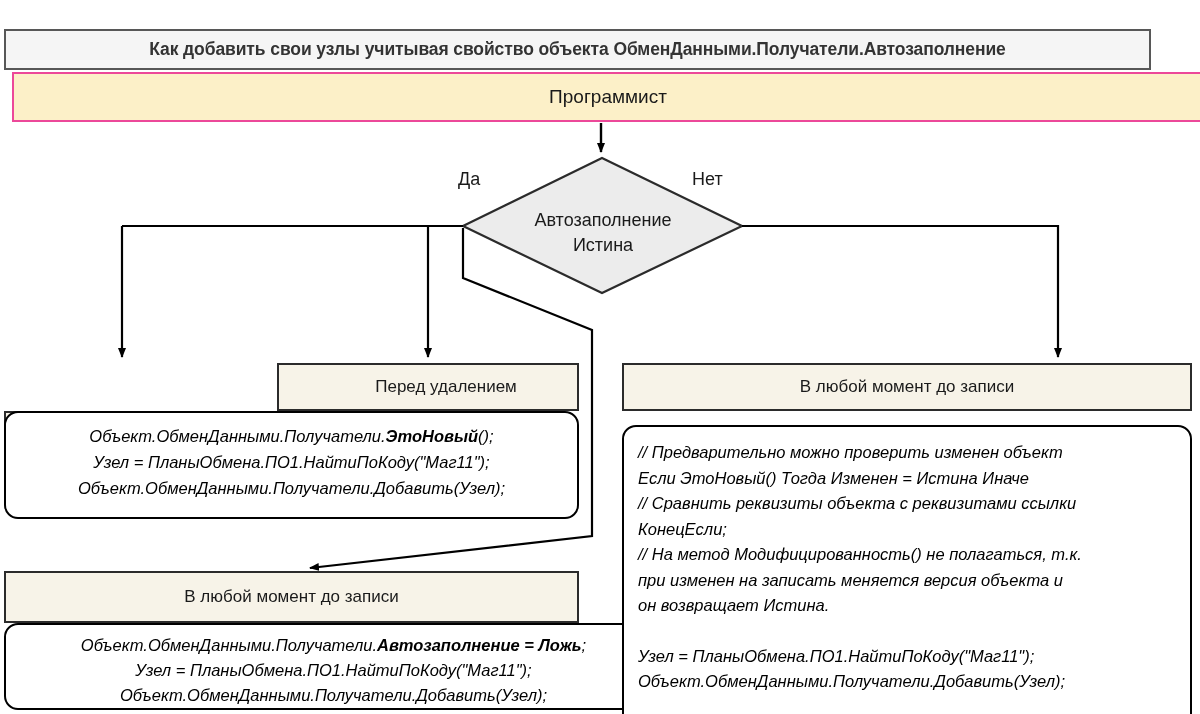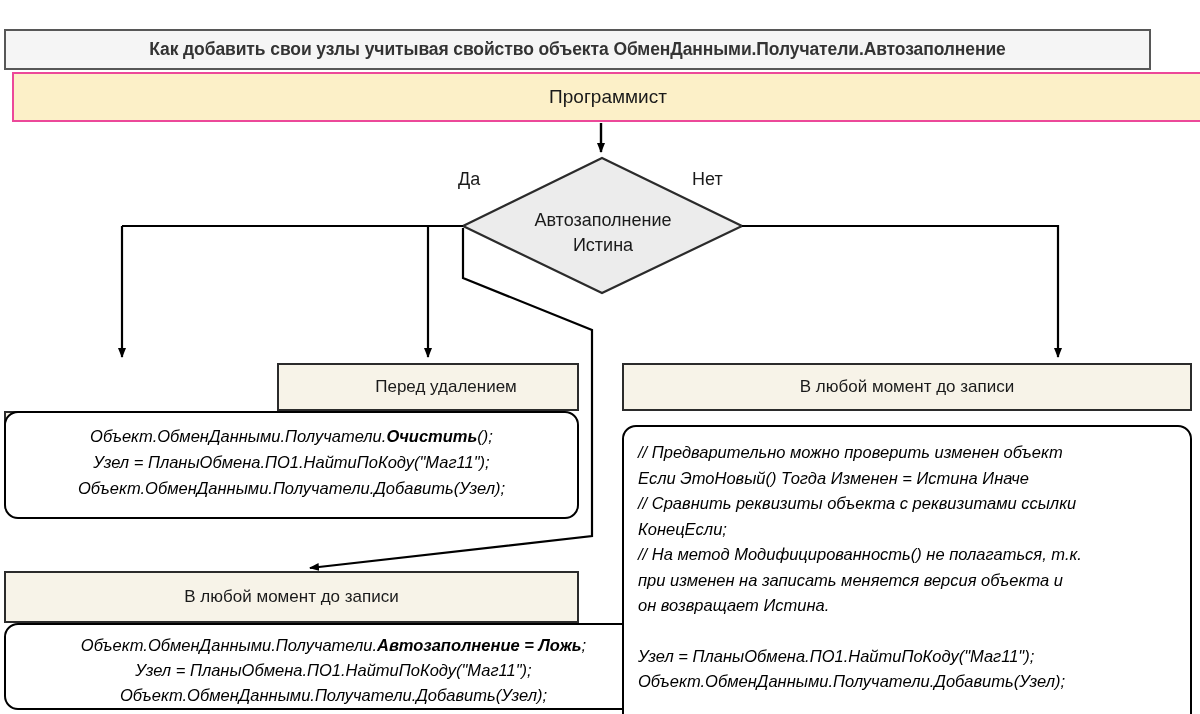--- a/index.html
+++ b/index.html
@@ -186,21 +186,21 @@
     <span>Перед удалением</span>
   </div>
   <div class="hdr-box" id="hdr-anytime-right">
     <span>В любой момент до записи</span>
   </div>
   <div class="hdr-box" id="hdr-anytime-left">
     <span>В любой момент до записи</span>
   </div>
 
   <div class="code-box" id="code-left-top">
-    <div class="code-line"><span>Объект.ОбменДанными.Получатели.</span><span class="bold">Очистить</span><span>();</span></div>
+    <div class="code-line"><span>Объект.ОбменДанными.Получатели.</span><span class="bold">ЭтоНовый</span><span>();</span></div>
     <div class="code-line">Узел = ПланыОбмена.ПО1.НайтиПоКоду("Маг11");</div>
     <div class="code-line">Объект.ОбменДанными.Получатели.Добавить(Узел);</div>
   </div>
 
   <div class="code-box" id="code-left-bottom">
     <div class="code-line"><span>Объект.ОбменДанными.Получатели.</span><span class="bold">Автозаполнение = Ложь</span><span>;</span></div>
     <div class="code-line">Узел = ПланыОбмена.ПО1.НайтиПоКоду("Маг11");</div>
     <div class="code-line">Объект.ОбменДанными.Получатели.Добавить(Узел);</div>
   </div>
 

